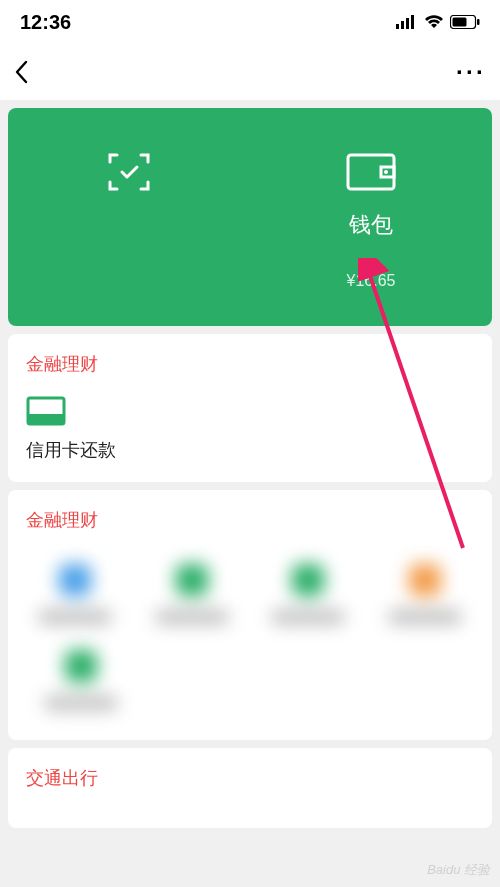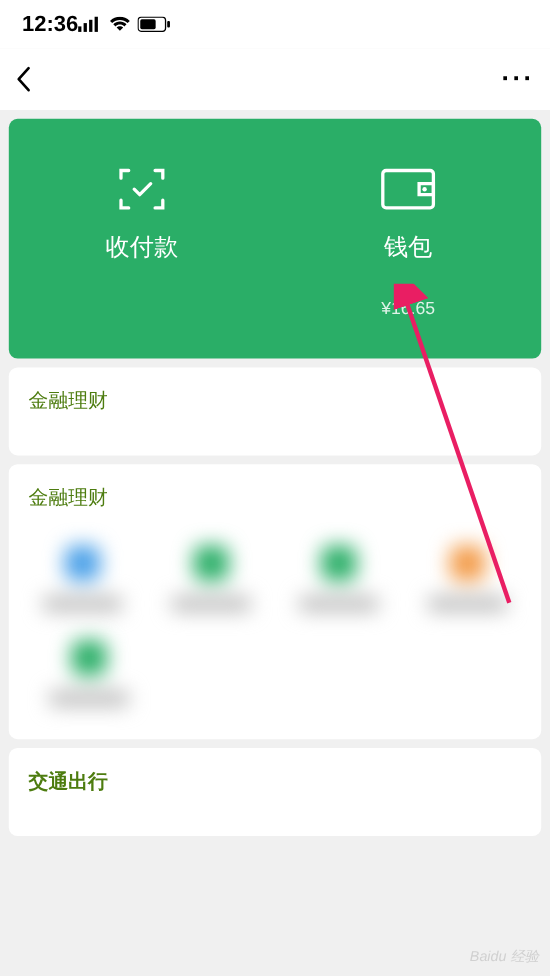--- a/index.html
+++ b/index.html
@@ -9,20 +9,21 @@
       background: #f0f0f0;
       font-family: -apple-system, "Helvetica Neue", Arial, sans-serif;
       position: relative;
       overflow: hidden;
     }
     .status-bar {
       height: 44px;
       background: #fff;
       display: flex;
       align-items: center;
+      justify-content: space-between;
       padding: 0 20px;
       font-size: 20px;
       font-weight: 600;
     }
     .status-right { display: flex; align-items: center; gap: 6px; }
     .nav-bar {
       height: 56px;
       background: #fff;
       display: flex;
       align-items: center;
@@ -48,21 +49,21 @@
     }
     .green-icon { height: 48px; display: flex; align-items: center; justify-content: center; margin-bottom: 14px; }
     .green-label { font-size: 22px; margin-bottom: 4px; }
     .green-sub { font-size: 16px; color: rgba(255,255,255,0.85); margin-top: 28px; }
     .section {
       margin: 8px 8px 0 8px;
       background: #fff;
       border-radius: 8px;
       padding: 18px 18px 20px 18px;
     }
-    .section-title { font-size: 18px; color: #4d7c0f; margin-bottom: 18px; }
+    .section-title { font-size: 18px; color: #ef4444; margin-bottom: 18px; }
     .item-grid { display: flex; gap: 40px; }
     .item-cell {
       display: flex;
       flex-direction: column;
       align-items: flex-start;
       gap: 10px;
     }
     .item-cell .ic { width: 40px; height: 34px; display: flex; align-items: center; justify-content: center; }
     .item-cell .lbl { font-size: 18px; color: #222; }
     .blur-row {
@@ -129,37 +130,47 @@
 </div>
 
 <div class="green-card">
   <div class="green-item">
     <div class="green-icon">
       <svg width="48" height="44" viewBox="0 0 48 44">
           <path d="M5 12 L5 5 L12 5 M36 5 L43 5 L43 12 M43 32 L43 39 L36 39 M12 39 L5 39 L5 32" stroke="#fff" stroke-width="3" fill="none" stroke-linecap="round"></path>
           <path d="M17 22 L22 27 L32 17" stroke="#fff" stroke-width="3" fill="none" stroke-linecap="round" stroke-linejoin="round"></path>
         </svg>
     </div>
-    <div class="green-label">收付款</div>
   </div>
   <div class="green-item">
     <div class="green-icon">
       <svg width="52" height="40" viewBox="0 0 52 40">
           <rect x="3" y="3" width="46" height="34" rx="3" stroke="#fff" stroke-width="3" fill="none"></rect>
           <path d="M36 15 L49 15 L49 25 L36 25 Z" stroke="#fff" stroke-width="3" fill="none"></path>
           <circle cx="41" cy="20" r="2" fill="#fff"></circle>
         </svg>
     </div>
     <div class="green-label">钱包</div>
     <div class="green-sub">¥16.65</div>
   </div>
 </div>
 
 <div class="section">
   <div class="section-title">金融理财</div>
+  <div class="item-grid">
+    <div class="item-cell">
+      <div class="ic">
+        <svg width="40" height="30" viewBox="0 0 40 30">
+            <rect x="2" y="2" width="36" height="26" rx="2" stroke="#2aae67" stroke-width="3" fill="none"></rect>
+            <rect x="2" y="18" width="36" height="10" fill="#2aae67" rx="0 0 2 2"></rect>
+          </svg>
+      </div>
+      <div class="lbl">信用卡还款</div>
+    </div>
+  </div>
 </div>
 
 <div class="section" style="padding-bottom: 10px;">
   <div class="section-title">金融理财</div>
   <div class="blur-row">
     <div class="blur-cell">
         <div class="blob-icon" style="background:#4aa0e8"></div>
         <div class="blob-text"></div>
       </div>
     <div class="blur-cell">
@@ -176,21 +187,21 @@
       </div>
   </div>
   <div class="blur-row row2">
     <div class="blur-cell">
         <div class="blob-icon" style="background:#2aae67"></div>
         <div class="blob-text"></div>
       </div>
   </div>
 </div>
 
-<div class="section" style="margin-top: 8px; font-weight: bold;">
+<div class="section" style="margin-top: 8px;">
   <div class="section-title">交通出行</div>
 </div>
 
 <svg class="arrow" width="120" height="300" viewBox="0 0 120 300">
   <defs>
       <marker id="ah" markerWidth="10" markerHeight="10" refX="2" refY="5" orient="auto">
         <path d="M0 0 L10 5 L0 10 Z" fill="#e91e63"></path>
       </marker>
     </defs>
   <line x1="105" y1="290" x2="10" y2="12" stroke="#e91e63" stroke-width="4" marker-end="url(#ah)"></line>

